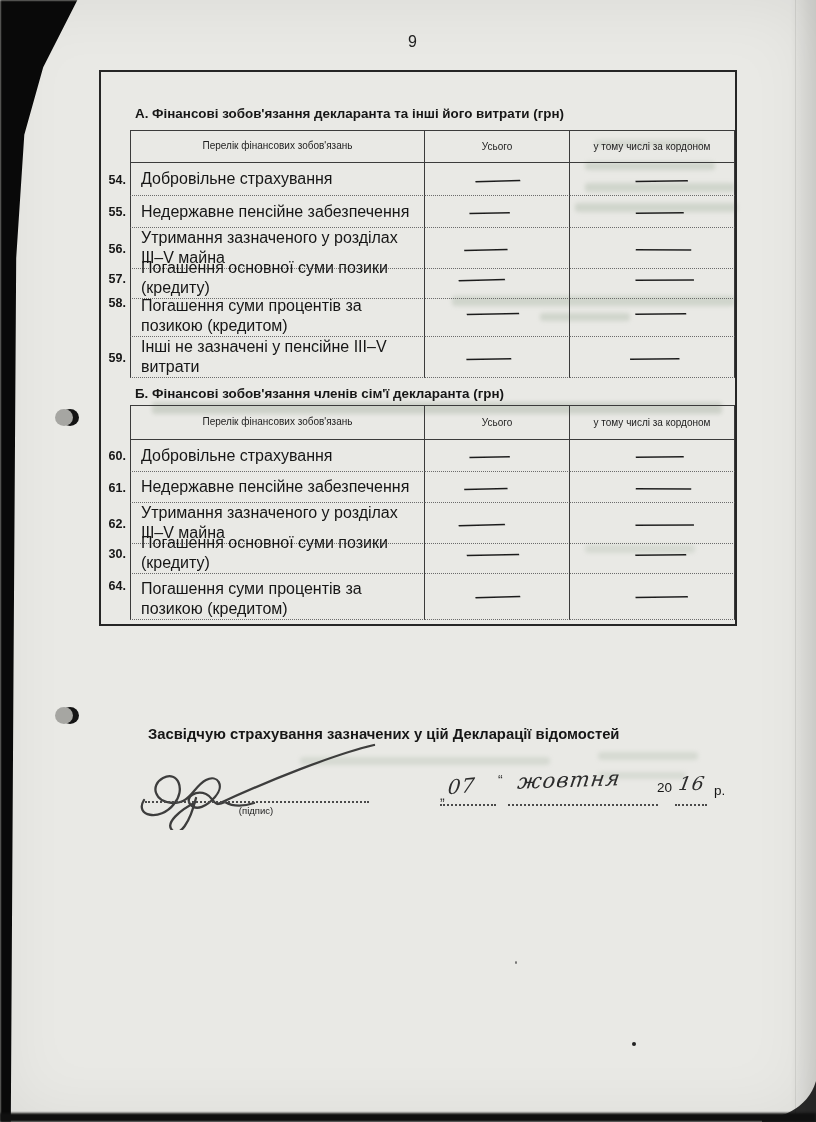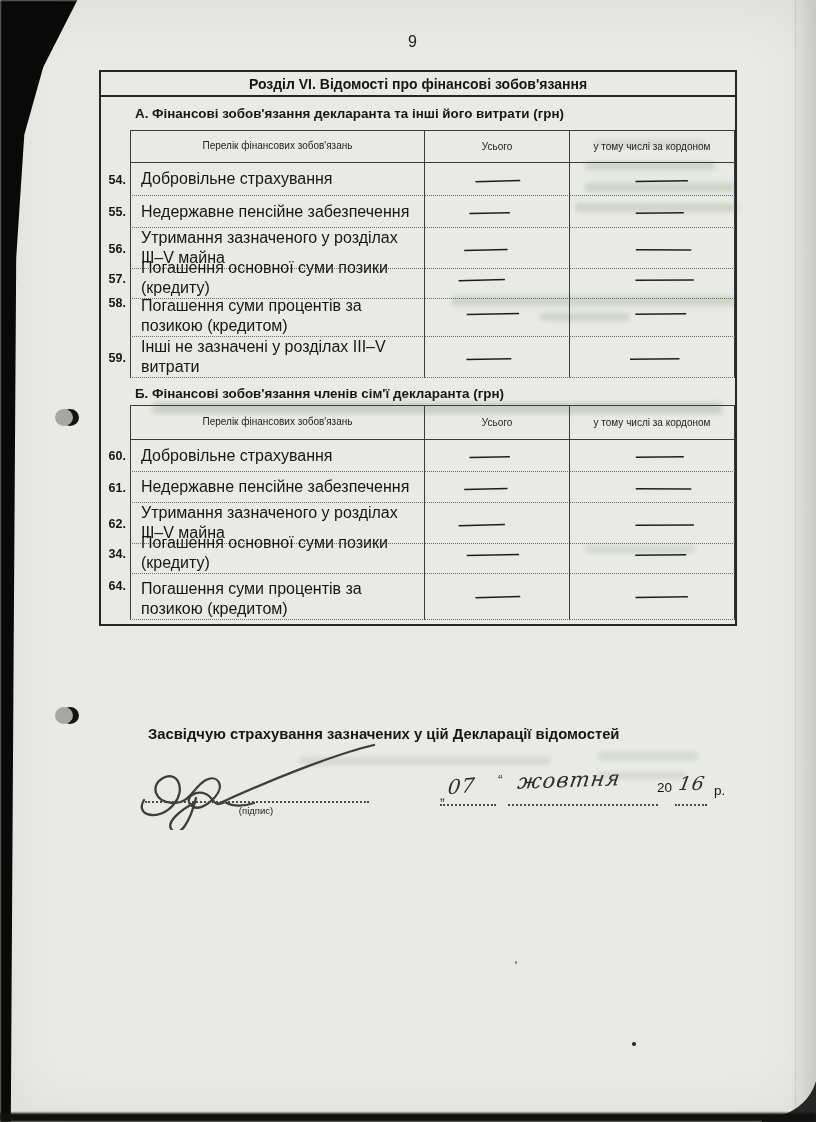--- a/index.html
+++ b/index.html
@@ -105,21 +105,20 @@
   <div class="ghost" style="left:540px;top:313px;width:90px;height:8px;"></div>
   <div class="ghost" style="left:152px;top:402px;width:570px;height:12px;opacity:.30;background:#8d9c88;"></div>
   <div class="ghost" style="left:585px;top:545px;width:110px;height:8px;opacity:.26;"></div>
   <div class="ghost" style="left:300px;top:757px;width:250px;height:8px;opacity:.26;"></div>
   <div class="ghost" style="left:598px;top:752px;width:100px;height:8px;opacity:.26;"></div>
   <div class="ghost" style="left:598px;top:772px;width:88px;height:7px;opacity:.24;"></div>
 
   <div class="pagenum">9</div>
 
   <div class="box">
-    <div class="box-title">Розділ VI. Відомості про фінансові зобов'язання</div>
 
     <div class="part-title" style="top:34px;">А. Фінансові зобов'язання декларанта та інші його витрати (грн)</div>
 
     <div class="tbl" style="top:58px;">
       <div class="trow thead" style="height:33px;">
         <div class="cnum"></div>
         <div class="clabel">Перелік фінансових зобов'язань</div>
         <div class="ctot">Усього</div>
         <div class="cabr">у тому числі за кордоном</div>
       </div>
@@ -168,21 +167,21 @@
         <div class="clabel">Погашення суми процентів за позикою (кредитом)</div>
         <div class="ctot">
             <span class="dash">—</span>
           </div>
         <div class="cabr">
             <span class="dash">—</span>
           </div>
       </div>
       <div class="trow v6" style="height:29px;">
         <div class="cnum">59.</div>
-        <div class="clabel">Інші не зазначені у розділах III–V витрати</div>
+        <div class="clabel">Інші не зазначені у пенсійне III–V витрати</div>
         <div class="ctot">
             <span class="dash">—</span>
           </div>
         <div class="cabr">
             <span class="dash">—</span>
           </div>
       </div>
     </div>
 
     <div class="part-title" style="top:314px;">Б. Фінансові зобов'язання членів сім'ї декларанта (грн)</div>
@@ -218,21 +217,21 @@
         <div class="cnum">62.</div>
         <div class="clabel">Утримання зазначеного у розділах III–V майна</div>
         <div class="ctot">
             <span class="dash">—</span>
           </div>
         <div class="cabr">
             <span class="dash">—</span>
           </div>
       </div>
       <div class="trow v5" style="height:30px;">
-        <div class="cnum">34.</div>
+        <div class="cnum">30.</div>
         <div class="clabel">Погашення основної суми позики (кредиту)</div>
         <div class="ctot">
             <span class="dash">—</span>
           </div>
         <div class="cabr">
             <span class="dash">—</span>
           </div>
       </div>
       <div class="trow v1 top" style="height:49px;margin-top:8px;">
         <div class="cnum">64.</div>

